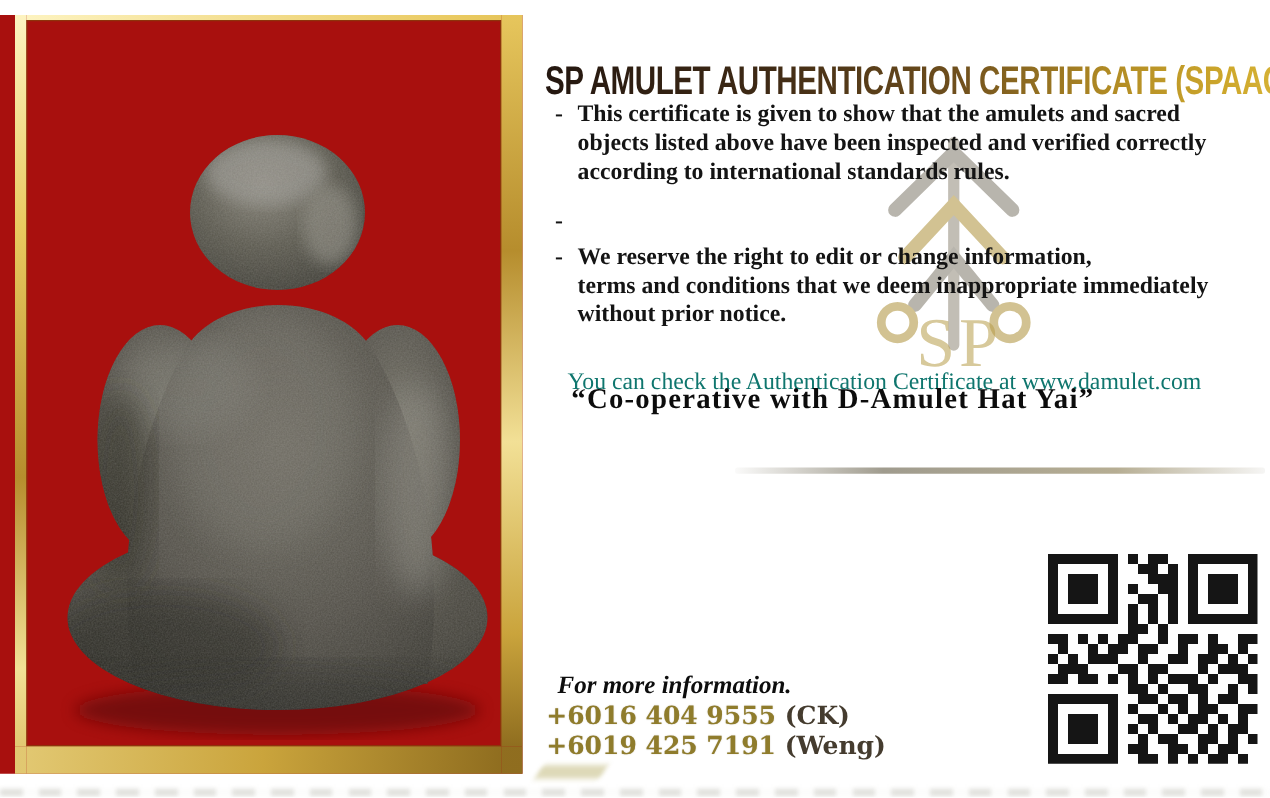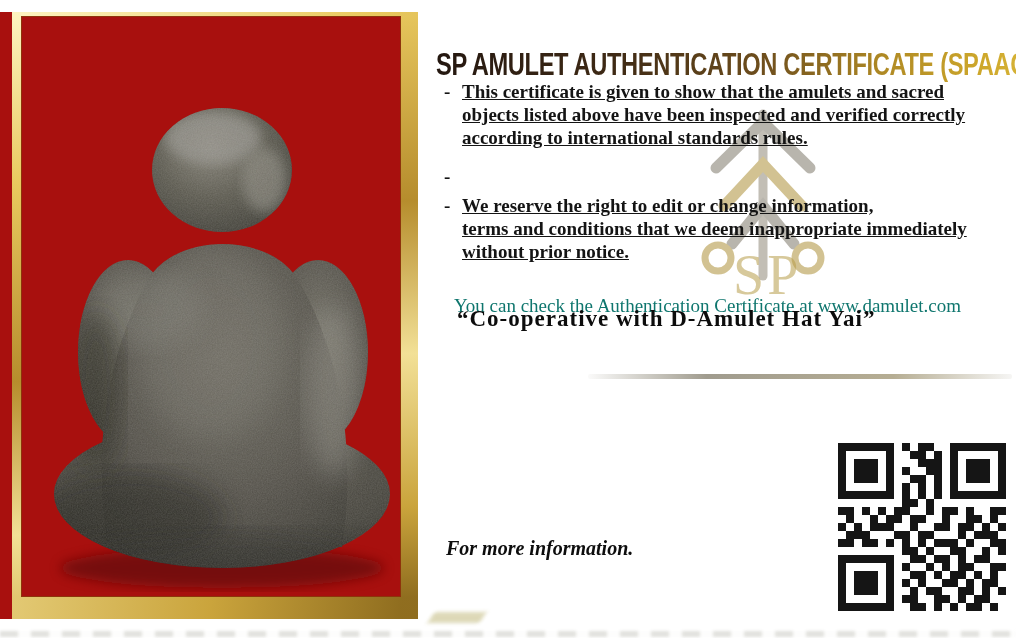--- a/index.html
+++ b/index.html
@@ -35,21 +35,21 @@
     -webkit-background-clip:text; background-clip:text; color:transparent;
   }
   .bullets {
     position:absolute; left:444px; top:80px; width:566px; z-index:2;
     font-size:19px; font-weight:bold; line-height:23px; color:#141414;
   }
   .bullet { display:flex; gap:8px; }
   .bullet.mb-lg { margin-bottom:16px; }
   .bullet.mb-sm { margin-bottom:6px; }
   .bullet .dash { width:10px; flex:0 0 10px; }
-  .bullet .txt { white-space:pre-line;text-decoration:underline; }
+  .bullet .txt { white-space:pre-line; }
 
   .check {
     position:absolute; left:454px; top:295px; z-index:2;
     font-size:19px; font-weight:normal; color:#0f766e; white-space:nowrap;
   }
   .coop {
     position:absolute; left:457px; top:306px; z-index:2;
     font-size:23px; font-weight:bold; color:#0c0c0c; letter-spacing:1px; white-space:nowrap;
   }
 
@@ -194,20 +194,24 @@
       <span class="txt">We reserve the right to edit or change information,
 terms and conditions that we deem inappropriate immediately
 without prior notice.</span>
     </div>
   </div>
 
   <div class="check">You can check the Authentication Certificate at www.damulet.com</div>
   <div class="coop">“Co-operative with D-Amulet Hat Yai”</div>
 
   <div class="moreinfo">For more information.</div>
+  <div class="phones">
+    <div><span class="phone-number">+6016 404 9555</span><span class="phone-name"> (CK)</span></div>
+    <div><span class="phone-number">+6019 425 7191</span><span class="phone-name"> (Weng)</span></div>
+  </div>
 
   <div class="qr">
     <svg id="qr-svg" viewBox="0 0 21 21" shape-rendering="crispEdges" fill="#151515">
         <rect x="0" y="0" width="1" height="1"></rect>
         <rect x="1" y="0" width="1" height="1"></rect>
         <rect x="2" y="0" width="1" height="1"></rect>
         <rect x="3" y="0" width="1" height="1"></rect>
         <rect x="4" y="0" width="1" height="1"></rect>
         <rect x="5" y="0" width="1" height="1"></rect>
         <rect x="6" y="0" width="1" height="1"></rect>

